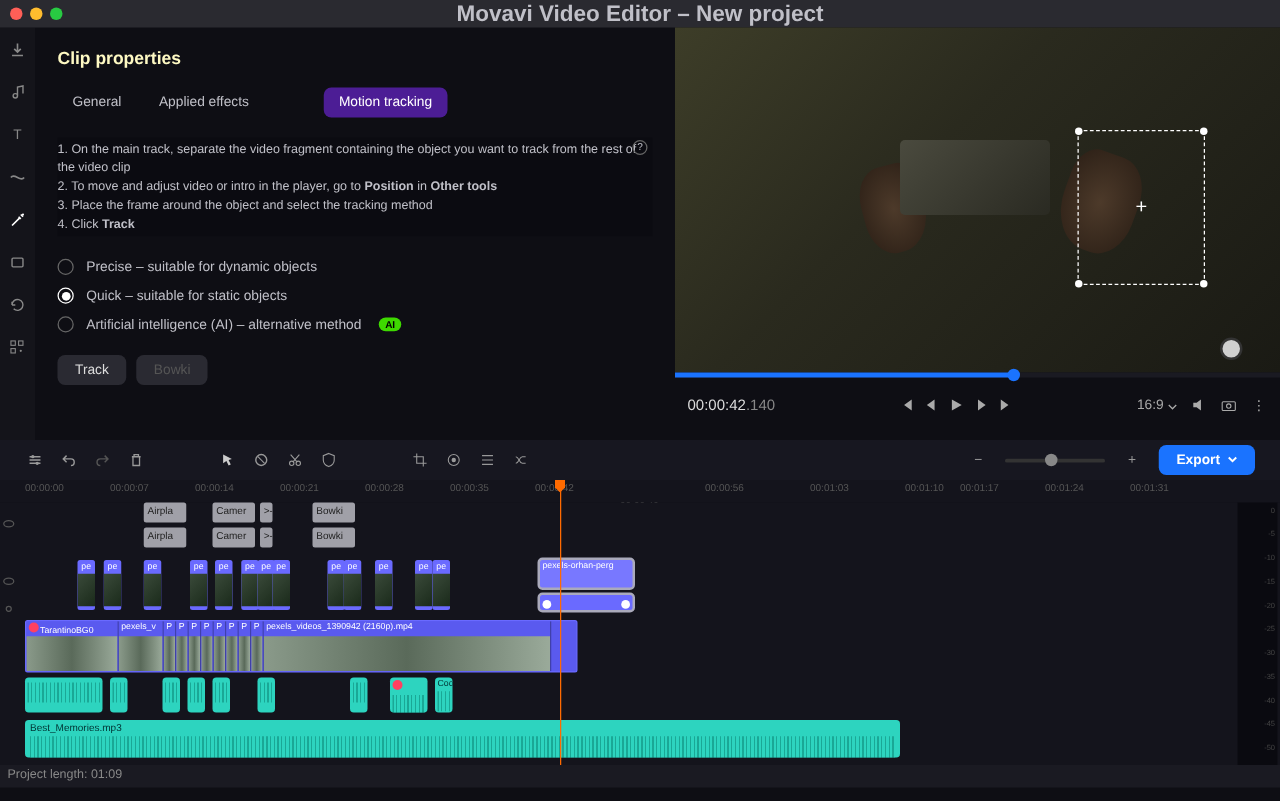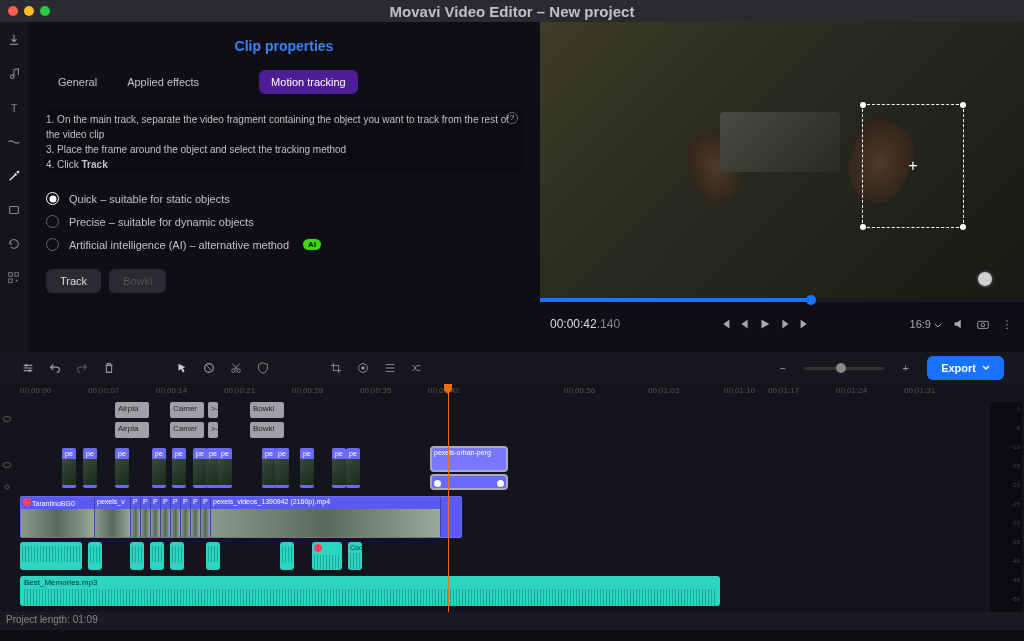--- a/index.html
+++ b/index.html
@@ -3,27 +3,27 @@
 <meta charset="utf-8">
 <style>
 * { margin: 0; padding: 0; box-sizing: border-box; }
 body { font-family: -apple-system, BlinkMacSystemFont, 'Segoe UI', sans-serif; background: #0e0e14; color: #c0c0c8; width: 1024px; height: 641px; overflow: hidden; font-size: 11px; position: relative; }
 .titlebar { height: 22px; background: #2a2a30; display: flex; align-items: center; padding: 0 8px; position: relative; }
 .traffic-lights { display: flex; gap: 6px; }
 .traffic-light { width: 10px; height: 10px; border-radius: 50%; }
 .traffic-light.red { background: #ff5f57; }
 .traffic-light.yellow { background: #ffbd2e; }
 .traffic-light.green { background: #28ca42; }
-.title { position: absolute; left: 50%; transform: translateX(-50%); color: #c0c0c8; font-size: 15px; font-weight: 600; }
+.title { position: absolute; left: 50%; transform: translateX(-50%); color: #c0c0c8; font-size: 18px; font-weight: 600; }
 .main-area { display: flex; height: 330px; }
 .sidebar { width: 28px; background: #14141a; display: flex; flex-direction: column; align-items: center; padding-top: 10px; gap: 18px; }
 .sidebar-icon { width: 16px; height: 16px; color: #888; display: flex; align-items: center; justify-content: center; cursor: pointer; }
 .sidebar-icon.active { color: #fff; }
 .left-panel { width: 512px; background: #0e0e14; padding: 16px 18px; }
-.panel-title { font-size: 14px; font-weight: 600; color: #3b82f6; margin-bottom: 16px; text-align: center; }
+.panel-title { font-size: 14px; font-weight: 600; color: #fef9c3; margin-bottom: 16px; }
 .tabs { display: flex; gap: 6px; margin-bottom: 16px; }
 .tab { padding: 6px 12px; border-radius: 6px; font-size: 11px; cursor: pointer; }
 .tab.active { background: #4c1d95; color: #fff; margin-left: 42px; }
 .instructions { background: rgba(0,0,0,0.15); padding: 2px 0; margin-bottom: 18px; line-height: 1.5; font-size: 10px; position: relative; }
 .instructions .help-icon { position: absolute; right: 4px; top: 2px; width: 12px; height: 12px; border: 1px solid #666; border-radius: 50%; font-size: 8px; display: flex; align-items: center; justify-content: center; }
 .radio-group { display: flex; flex-direction: column; gap: 10px; margin-bottom: 18px; }
 .radio-item { display: flex; align-items: center; gap: 10px; font-size: 11px; cursor: pointer; }
 .radio-circle { width: 13px; height: 13px; border-radius: 50%; border: 1.5px solid #666; position: relative; flex-shrink: 0; }
 .radio-circle.selected { border-color: #fff; }
 .radio-circle.selected::after { content: ''; position: absolute; width: 7px; height: 7px; background: #fff; border-radius: 50%; top: 50%; left: 50%; transform: translate(-50%, -50%); }
@@ -153,31 +153,32 @@
   <div class="left-panel">
     <div class="panel-title">Clip properties</div>
     <div class="tabs">
       <div class="tab">General</div>
       <div class="tab">Applied effects</div>
       <div class="tab active">Motion tracking</div>
     </div>
     <div class="instructions">
       <div class="help-icon">?</div>
       <div><span>1. On the main track, separate the video fragment containing the object you want to track from the rest of the video clip</span></div>
+      <div><span>2. To move and adjust video or intro in the player, go to </span><strong>Position</strong><span> in </span><strong>Other tools</strong></div>
       <div>3. Place the frame around the object and select the tracking method</div>
       <div><span>4. Click </span><strong>Track</strong></div>
     </div>
     <div class="radio-group">
+      <div class="radio-item">
+        <div class="radio-circle"></div>
+        <span>Precise – suitable for dynamic objects</span>
+      </div>
       <div class="radio-item">
         <div class="radio-circle selected"></div>
         <span>Quick – suitable for static objects</span>
-      </div>
-      <div class="radio-item">
-        <div class="radio-circle"></div>
-        <span>Precise – suitable for dynamic objects</span>
       </div>
       <div class="radio-item">
         <div class="radio-circle"></div>
         <span>Artificial intelligence (AI) – alternative method</span>
         <span class="ai-badge">AI</span>
       </div>
     </div>
     <div class="btn-row">
       <button class="btn">Track</button>
       <button class="btn disabled">Bowki</button>

